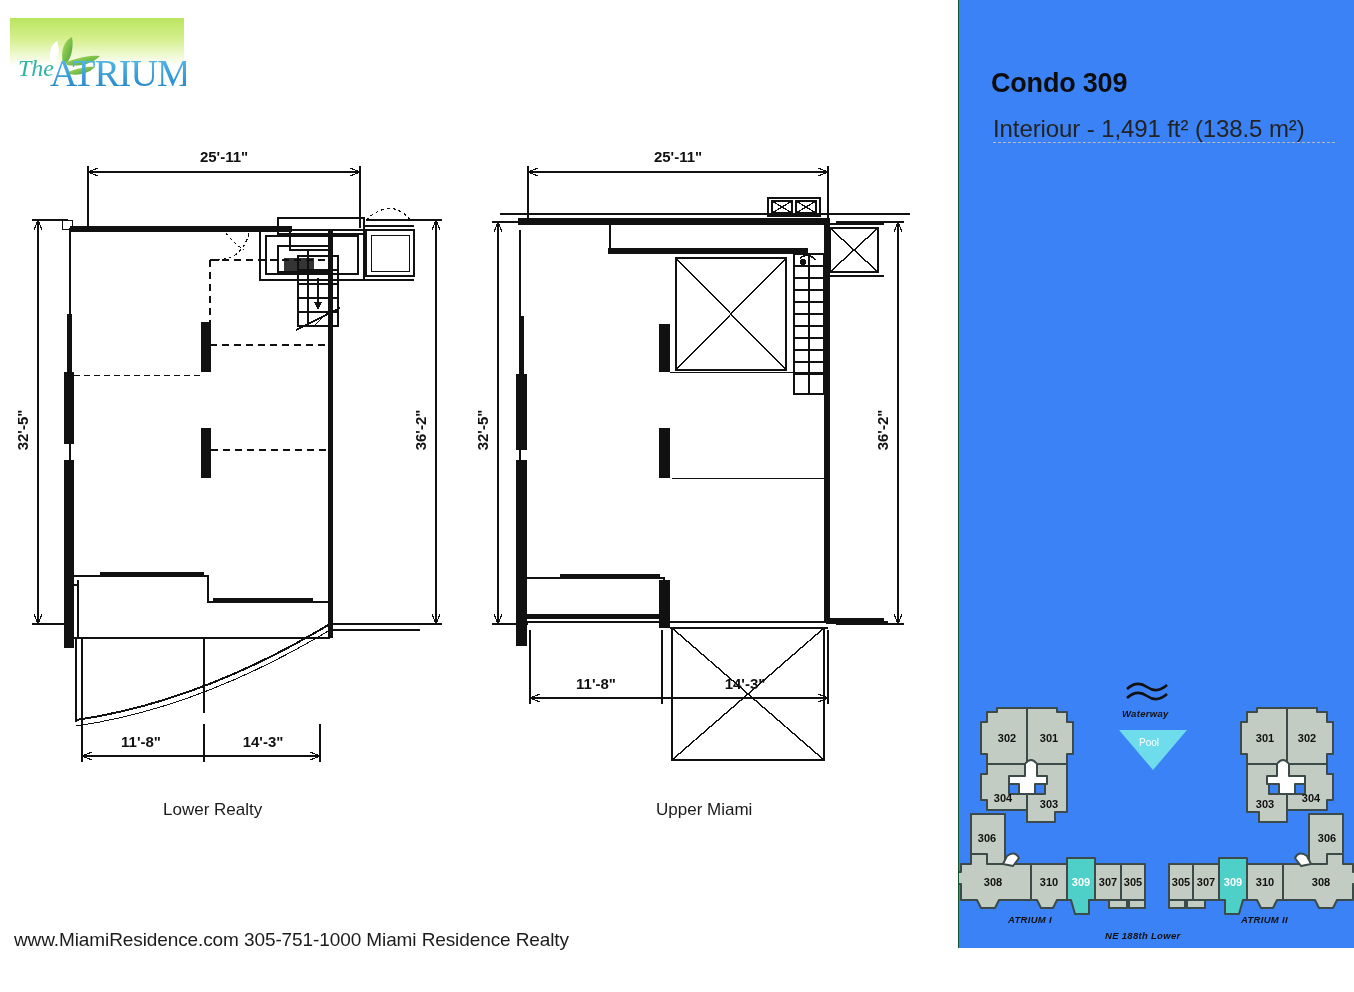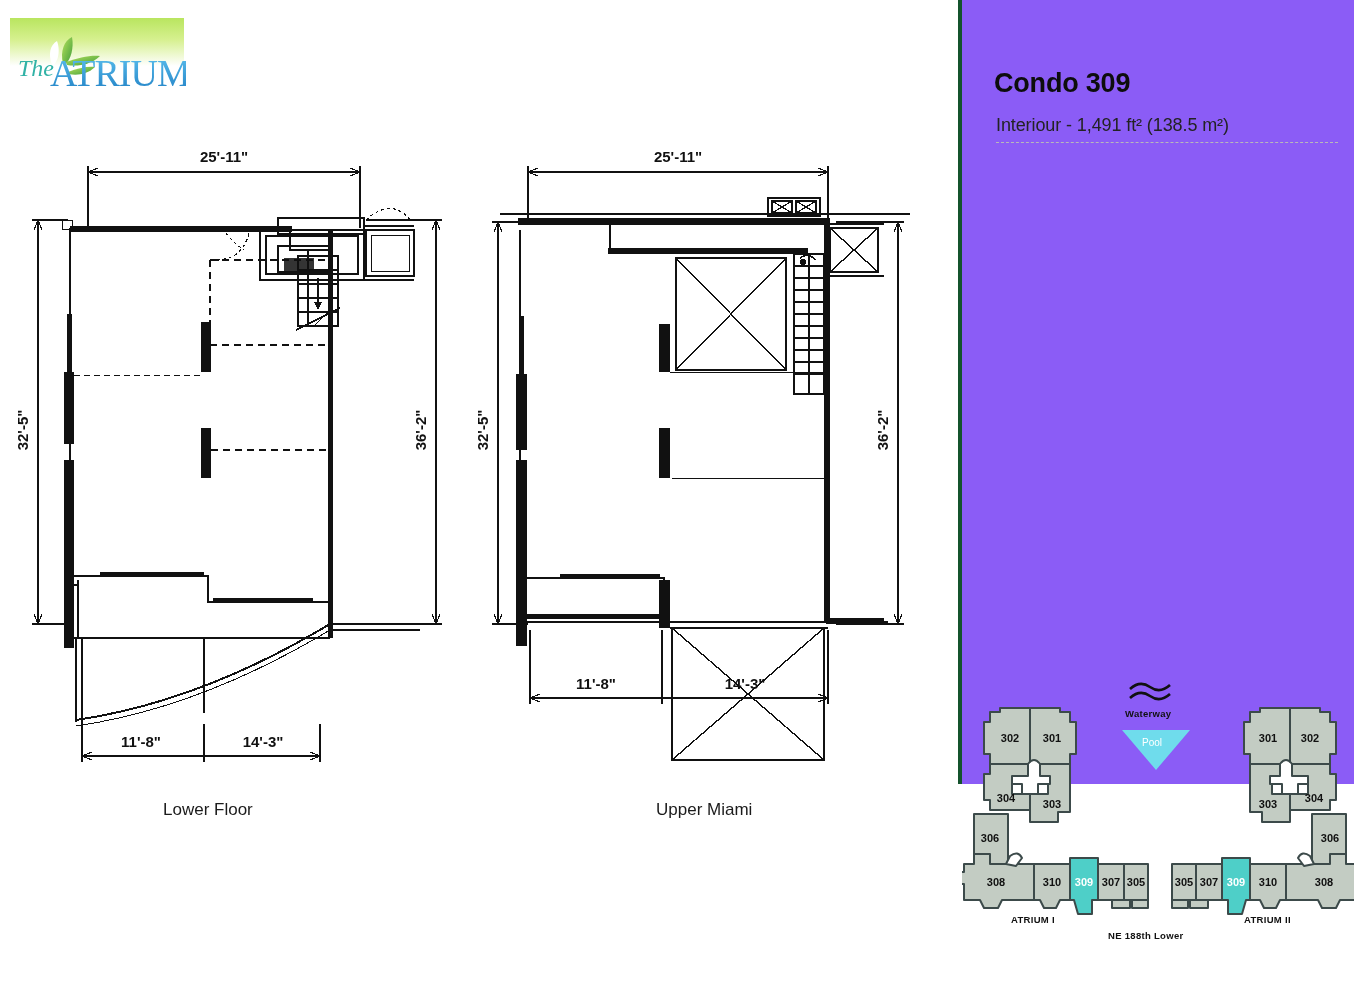--- a/index.html
+++ b/index.html
@@ -47,36 +47,36 @@
     font-size: 19px;
     color: #1c1c1c;
     letter-spacing: -0.1px;
     white-space: nowrap;
   }
 
   
   #right-panel {
     position: absolute;
     left: 958px; top: 0;
-    width: 396px; height: 784px;
-    background: #8b5cf6;
-    border-left: 4px solid #14532d;
+    width: 396px; height: 948px;
+    background: #3b82f6;
+    border-left: 1px solid #14532d;
   }
   #condo-title {
     position: absolute;
     left: 32px; top: 68px;
     font-size: 27px;
     font-weight: bold;
     color: #0d0d0d;
     letter-spacing: -0.2px;
   }
   #condo-sub {
     position: absolute;
     left: 34px; top: 115px;
-    font-size: 18px;
+    font-size: 24px;
     color: #232323;
     letter-spacing: -0.1px;
     white-space: nowrap;
   }
   #title-rule {
     position: absolute;
     left: 34px; top: 142px;
     width: 342px; height: 0;
     border-top: 1px dashed #b9b9b9;
   }
@@ -87,20 +87,21 @@
     left: 0px; top: 672px;
     width: 396px; height: 280px;
   }
   .sm-label {
     position: absolute;
     font-size: 9.5px;
     font-weight: bold;
     color: #111;
     white-space: nowrap;
     letter-spacing: 0.3px;
+    font-style: italic;
   }
   #lbl-waterway { left: 163px; top: 36px; }
   #lbl-atrium-1 { left: 49px;  top: 242px; }
   #lbl-atrium-2 { left: 282px; top: 242px; text-align: right; }
   #lbl-street   { left: 146px; top: 258px; }
   #lbl-pool {
     position: absolute;
     left: 180px; top: 65px;
     font-size: 10px;
     color: #ffffff;
@@ -379,24 +380,25 @@
           <line x1="670" y1="492" x2="828" y2="492"></line>
           <line x1="670" y1="498" x2="828" y2="498"></line>
           <line x1="828" y1="492" x2="888" y2="492"></line>
           <rect x="826" y="488" width="58" height="6" fill="#111" stroke="none"></rect>
           <line x1="672" y1="348" x2="824" y2="348" stroke-width="1"></line>
           <line x1="670" y1="242" x2="824" y2="242" stroke-width="1"></line>
         </g>
       </g>
     </svg>
 
-    <div class="plan-caption" id="caption-lower">Lower Floor</div>
+    <div class="plan-caption" id="caption-lower">Lower Realty</div>
     <div class="plan-caption" id="caption-upper">Upper Miami</div>
   </div>
 
+  <div id="footer">www.MiamiResidence.com 305-751-1000 Miami Residence Realty</div>
 
   <div id="right-panel">
 
     <div id="condo-title">Condo 309</div>
 
     <div id="condo-sub">Interiour - 1,491 ft² (138.5 m²)</div>
 
     <div id="title-rule"></div>
 
     <div id="sitemap">

